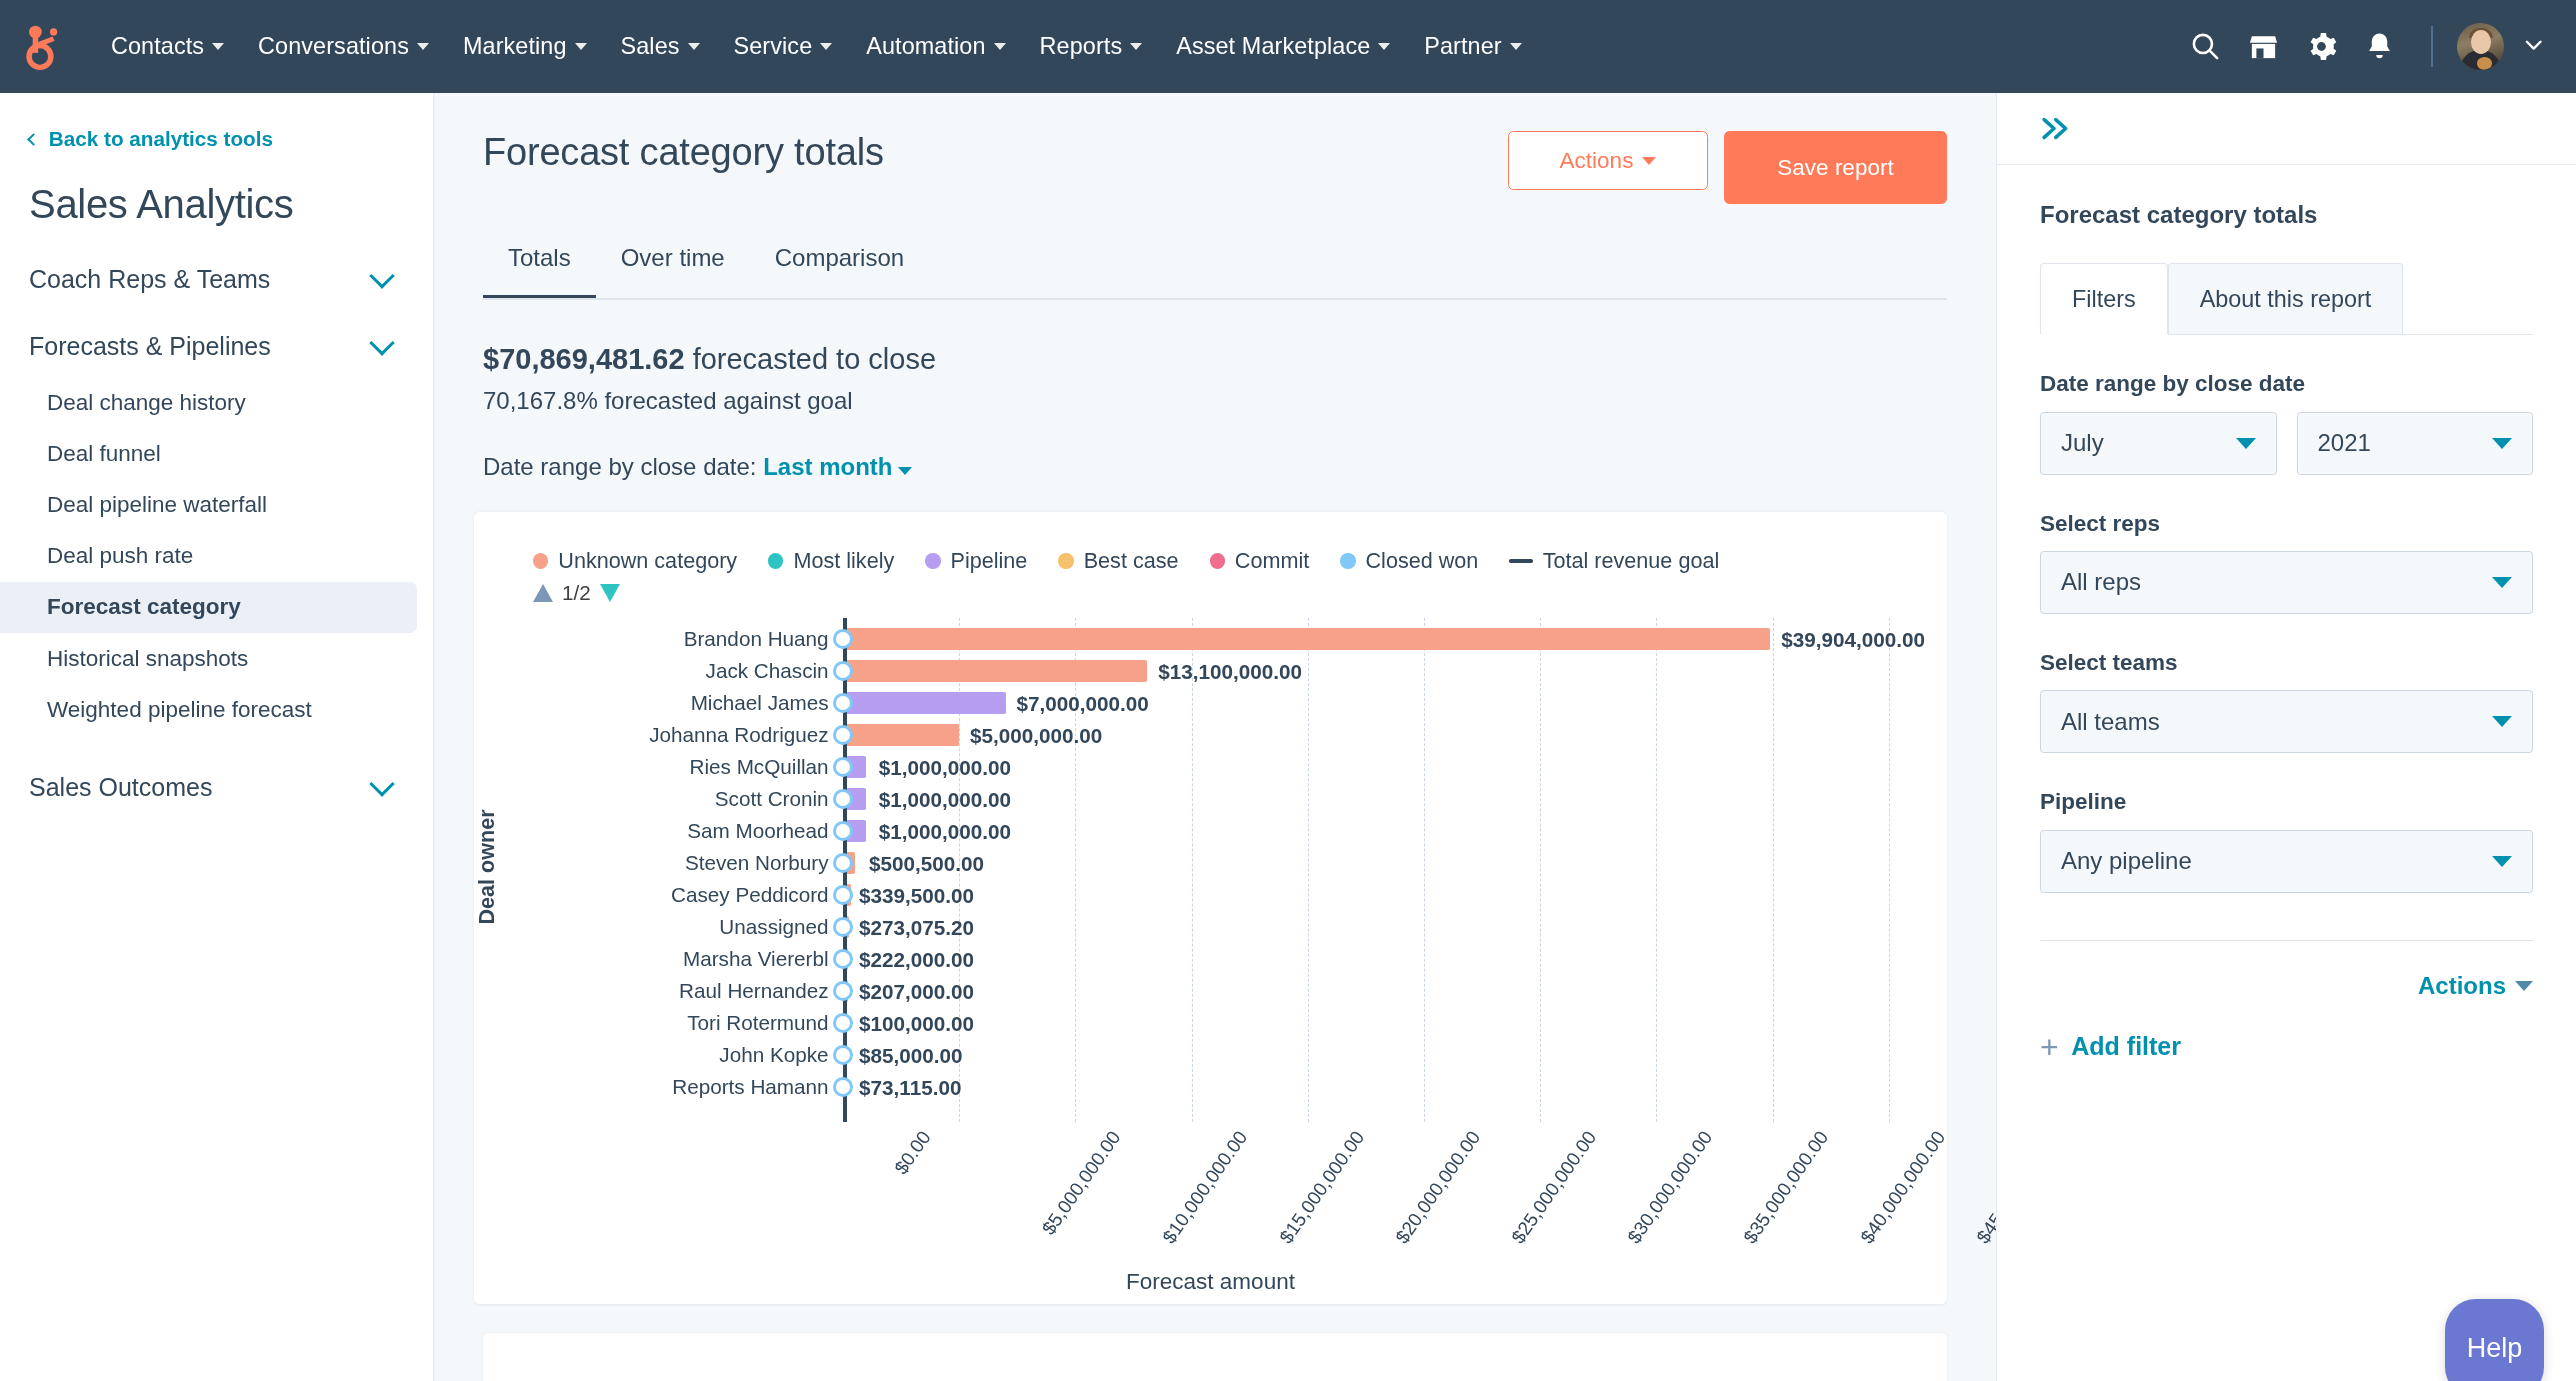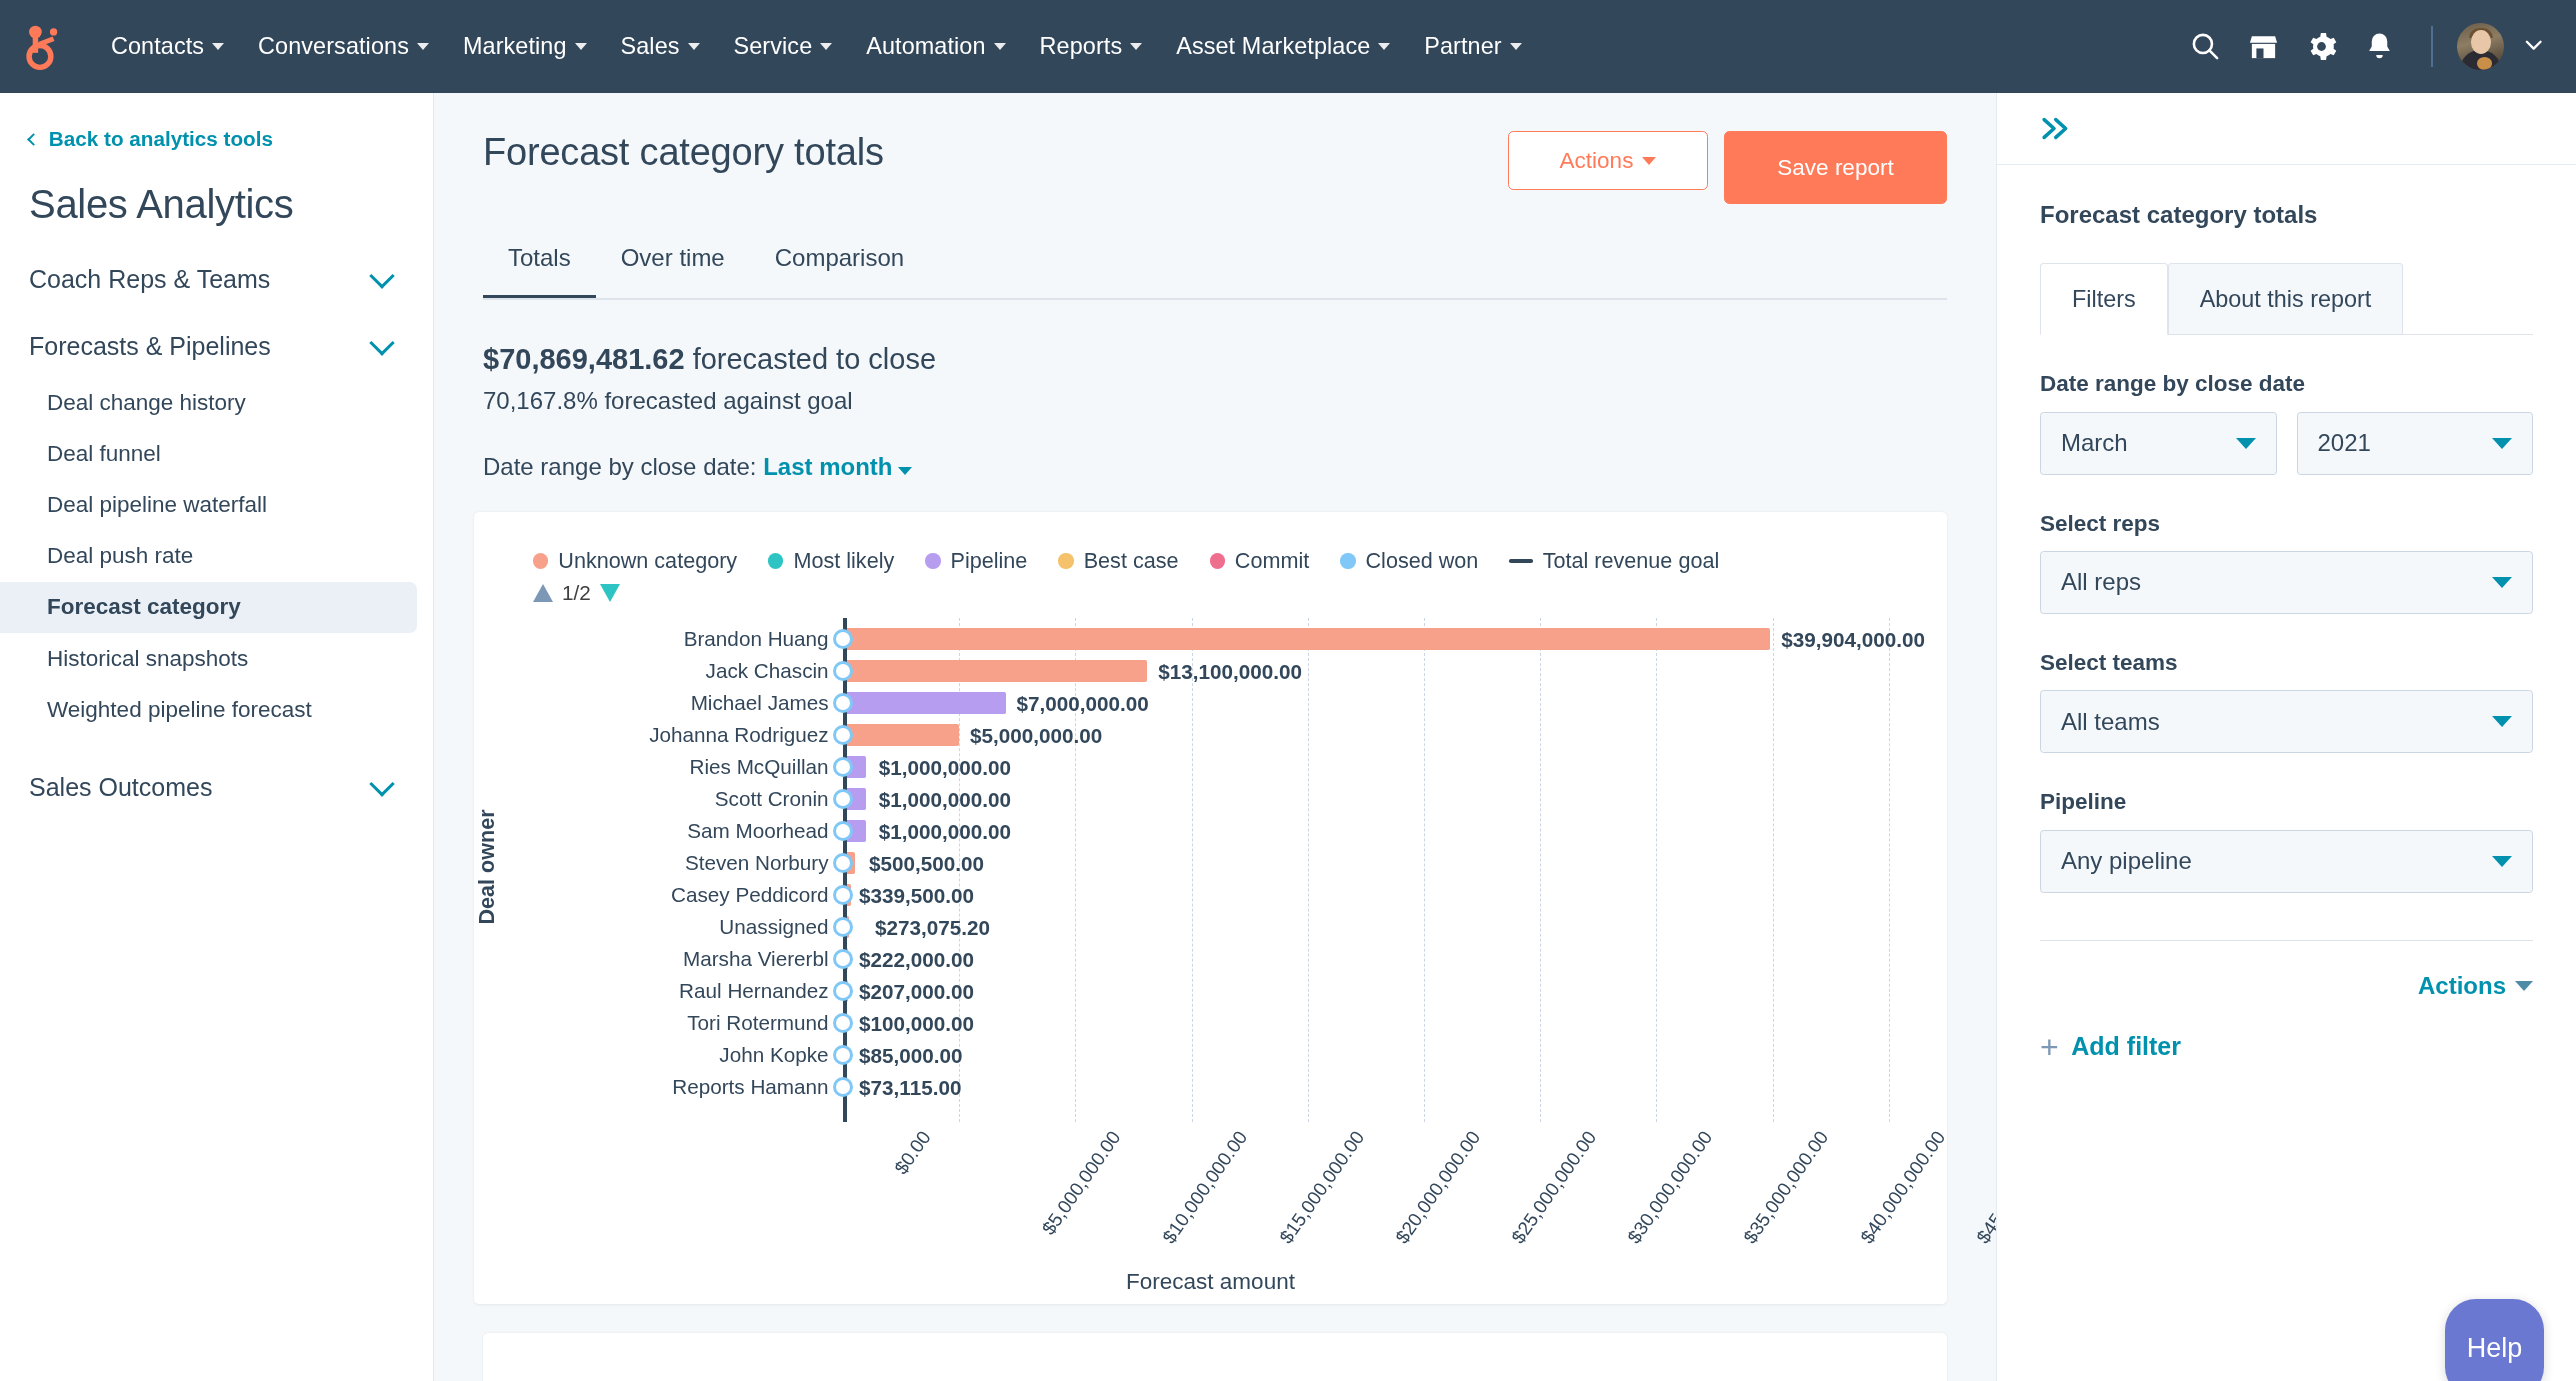--- a/index.html
+++ b/index.html
@@ -547,21 +547,21 @@
               <div class="bar" style="width:calc(0.3395/47.5*100%);background:#f8a18a"></div>
               <div class="goal-marker"></div>
               <div class="bar-val" style="left:16px">$339,500.00</div>
             </div>
           </div>
           <div class="row">
             <div class="row-name">Unassigned</div>
             <div class="row-track">
               <div class="bar" style="width:calc(0.27307/47.5*100%);background:#f8a18a"></div>
               <div class="goal-marker"></div>
-              <div class="bar-val" style="left:32px">$273,075.20</div>
+              <div class="bar-val" style="left:16px">$273,075.20</div>
             </div>
           </div>
           <div class="row">
             <div class="row-name">Marsha Viererbl</div>
             <div class="row-track">
               <div class="bar" style="width:calc(0.222/47.5*100%);background:#f8a18a"></div>
               <div class="goal-marker"></div>
               <div class="bar-val" style="left:16px">$222,000.00</div>
             </div>
           </div>
@@ -631,21 +631,21 @@
       <div class="rp-title">Forecast category totals</div>
       <div class="rp-tabs">
         <div class="rp-tab active"><span>Filters</span></div>
         <div class="rp-tab"><span>About this report</span></div>
       </div>
       <div class="rp-tabs-line"></div>
 
       <div class="field-label">Date range by close date</div>
       <div class="date-row">
         <div class="select">
-          <span class="select-val">March</span>
+          <span class="select-val">July</span>
           <i class="select-caret"></i>
         </div>
         <div class="select">
           <span class="select-val">2021</span>
           <i class="select-caret"></i>
         </div>
       </div>
 
       <div class="field-label">Select reps</div>
       <div class="select">

